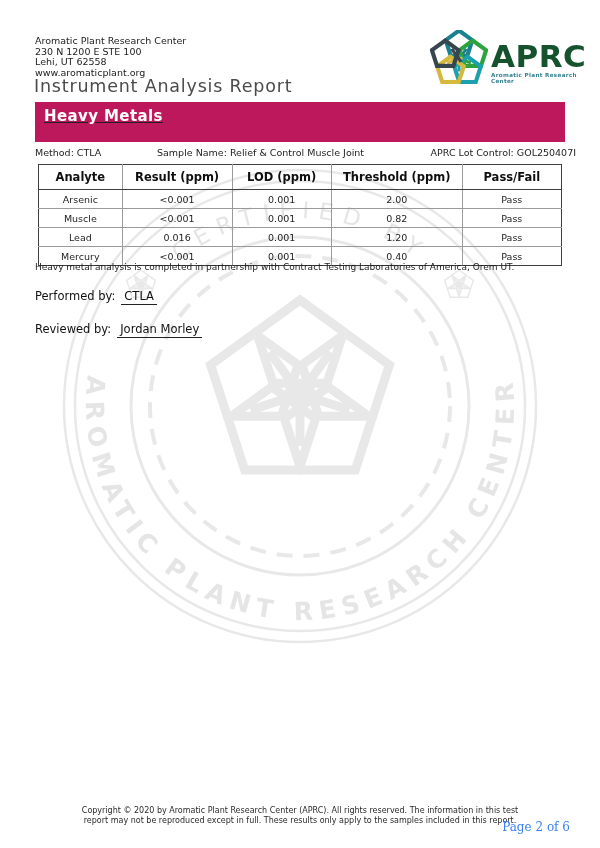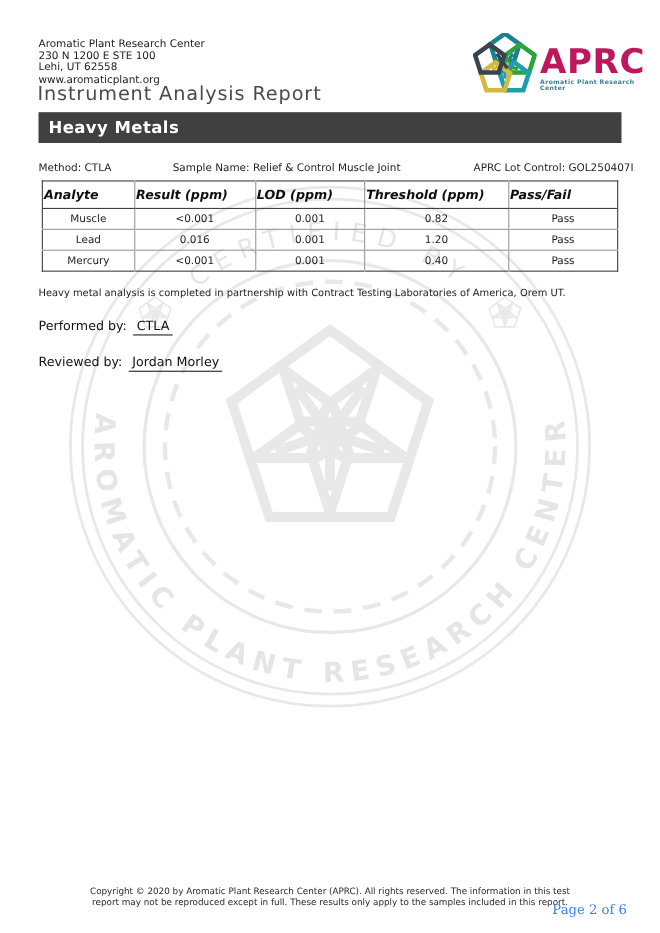--- a/index.html
+++ b/index.html
@@ -11,39 +11,39 @@
 
   
   .addr-block{position:absolute;left:35px;top:36px;z-index:2;}
   .addr-line{font-size:9.5px;line-height:10.6px;color:#222;}
   .report-title{position:absolute;left:34px;top:76px;font-size:17.5px;color:#4b4b4b;
                 letter-spacing:0.8px;z-index:2;}
 
   .logo{position:absolute;left:430px;top:30px;width:145px;height:60px;z-index:2;}
   .logo-mark{position:absolute;left:0;top:0;width:58px;height:58px;}
   .logo-text{position:absolute;left:61px;top:11px;}
-  .logo-wordmark{font-size:31px;font-weight:bold;color:#be185d;letter-spacing:0.5px;line-height:30px;}
+  .logo-wordmark{font-size:31px;font-weight:bold;color:#14532d;letter-spacing:0.5px;line-height:30px;}
   .logo-tagline{font-size:5.6px;color:#33818f;letter-spacing:0.35px;margin-top:1px;font-weight:bold;}
 
   
-  .banner{position:absolute;left:35px;top:102px;width:530px;height:28px;background:#404040;z-index:2;}
+  .banner{position:absolute;left:35px;top:102px;width:530px;height:40px;background:#be185d;z-index:2;text-decoration:underline;}
   .banner-title{font-size:15px;font-weight:bold;color:#ffffff;line-height:28px;padding-left:9px;
                 letter-spacing:0.4px;}
 
   
   .meta{position:absolute;left:0;top:147px;width:600px;height:12px;font-size:9.5px;color:#1d1d1d;z-index:2;padding-left:11px;}
   .meta-method{position:absolute;left:35px;}
   .meta-sample{position:absolute;left:157px;}
   .meta-lot{position:absolute;right:35px;}
 
   
   .tbl-wrap{position:absolute;left:38px;top:164px;width:524px;z-index:2;}
   table.results{width:100%;border-collapse:collapse;border:1.6px solid #3f3f3f;background:transparent;}
   table.results th{border-bottom:1.6px solid #3f3f3f;border-left:1px solid #9a9a9a;
-                   font-size:11.5px;font-weight:bold;color:#0f0f0f;height:22px;text-align:left;font-style:italic;}
+                   font-size:11.5px;font-weight:bold;color:#0f0f0f;height:22px;text-align:center;}
   table.results th:first-child{border-left:none;}
   table.results td{border-top:1px solid #9a9a9a;border-left:1px solid #9a9a9a;
                    font-size:9.5px;color:#1d1d1d;height:16px;text-align:center;}
   table.results td:first-child{border-left:none;}
   table.results tr td:nth-child(1),table.results th:nth-child(1){width:16%;}
   table.results tr td:nth-child(2),table.results th:nth-child(2){width:21%;}
   table.results tr td:nth-child(3),table.results th:nth-child(3){width:19%;}
   table.results tr td:nth-child(4),table.results th:nth-child(4){width:25%;}
   table.results tr td:nth-child(5),table.results th:nth-child(5){width:19%;}
 
@@ -148,20 +148,27 @@
         <tr>
             <th>Analyte</th>
             <th>Result (ppm)</th>
             <th>LOD (ppm)</th>
             <th>Threshold (ppm)</th>
             <th>Pass/Fail</th>
           </tr>
       </thead>
       <tbody>
           <tr>
+            <td>Arsenic</td>
+            <td>&lt;0.001</td>
+            <td>0.001</td>
+            <td>2.00</td>
+            <td>Pass</td>
+          </tr>
+          <tr>
             <td>Muscle</td>
             <td>&lt;0.001</td>
             <td>0.001</td>
             <td>0.82</td>
             <td>Pass</td>
           </tr>
           <tr>
             <td>Lead</td>
             <td>0.016</td>
             <td>0.001</td>

